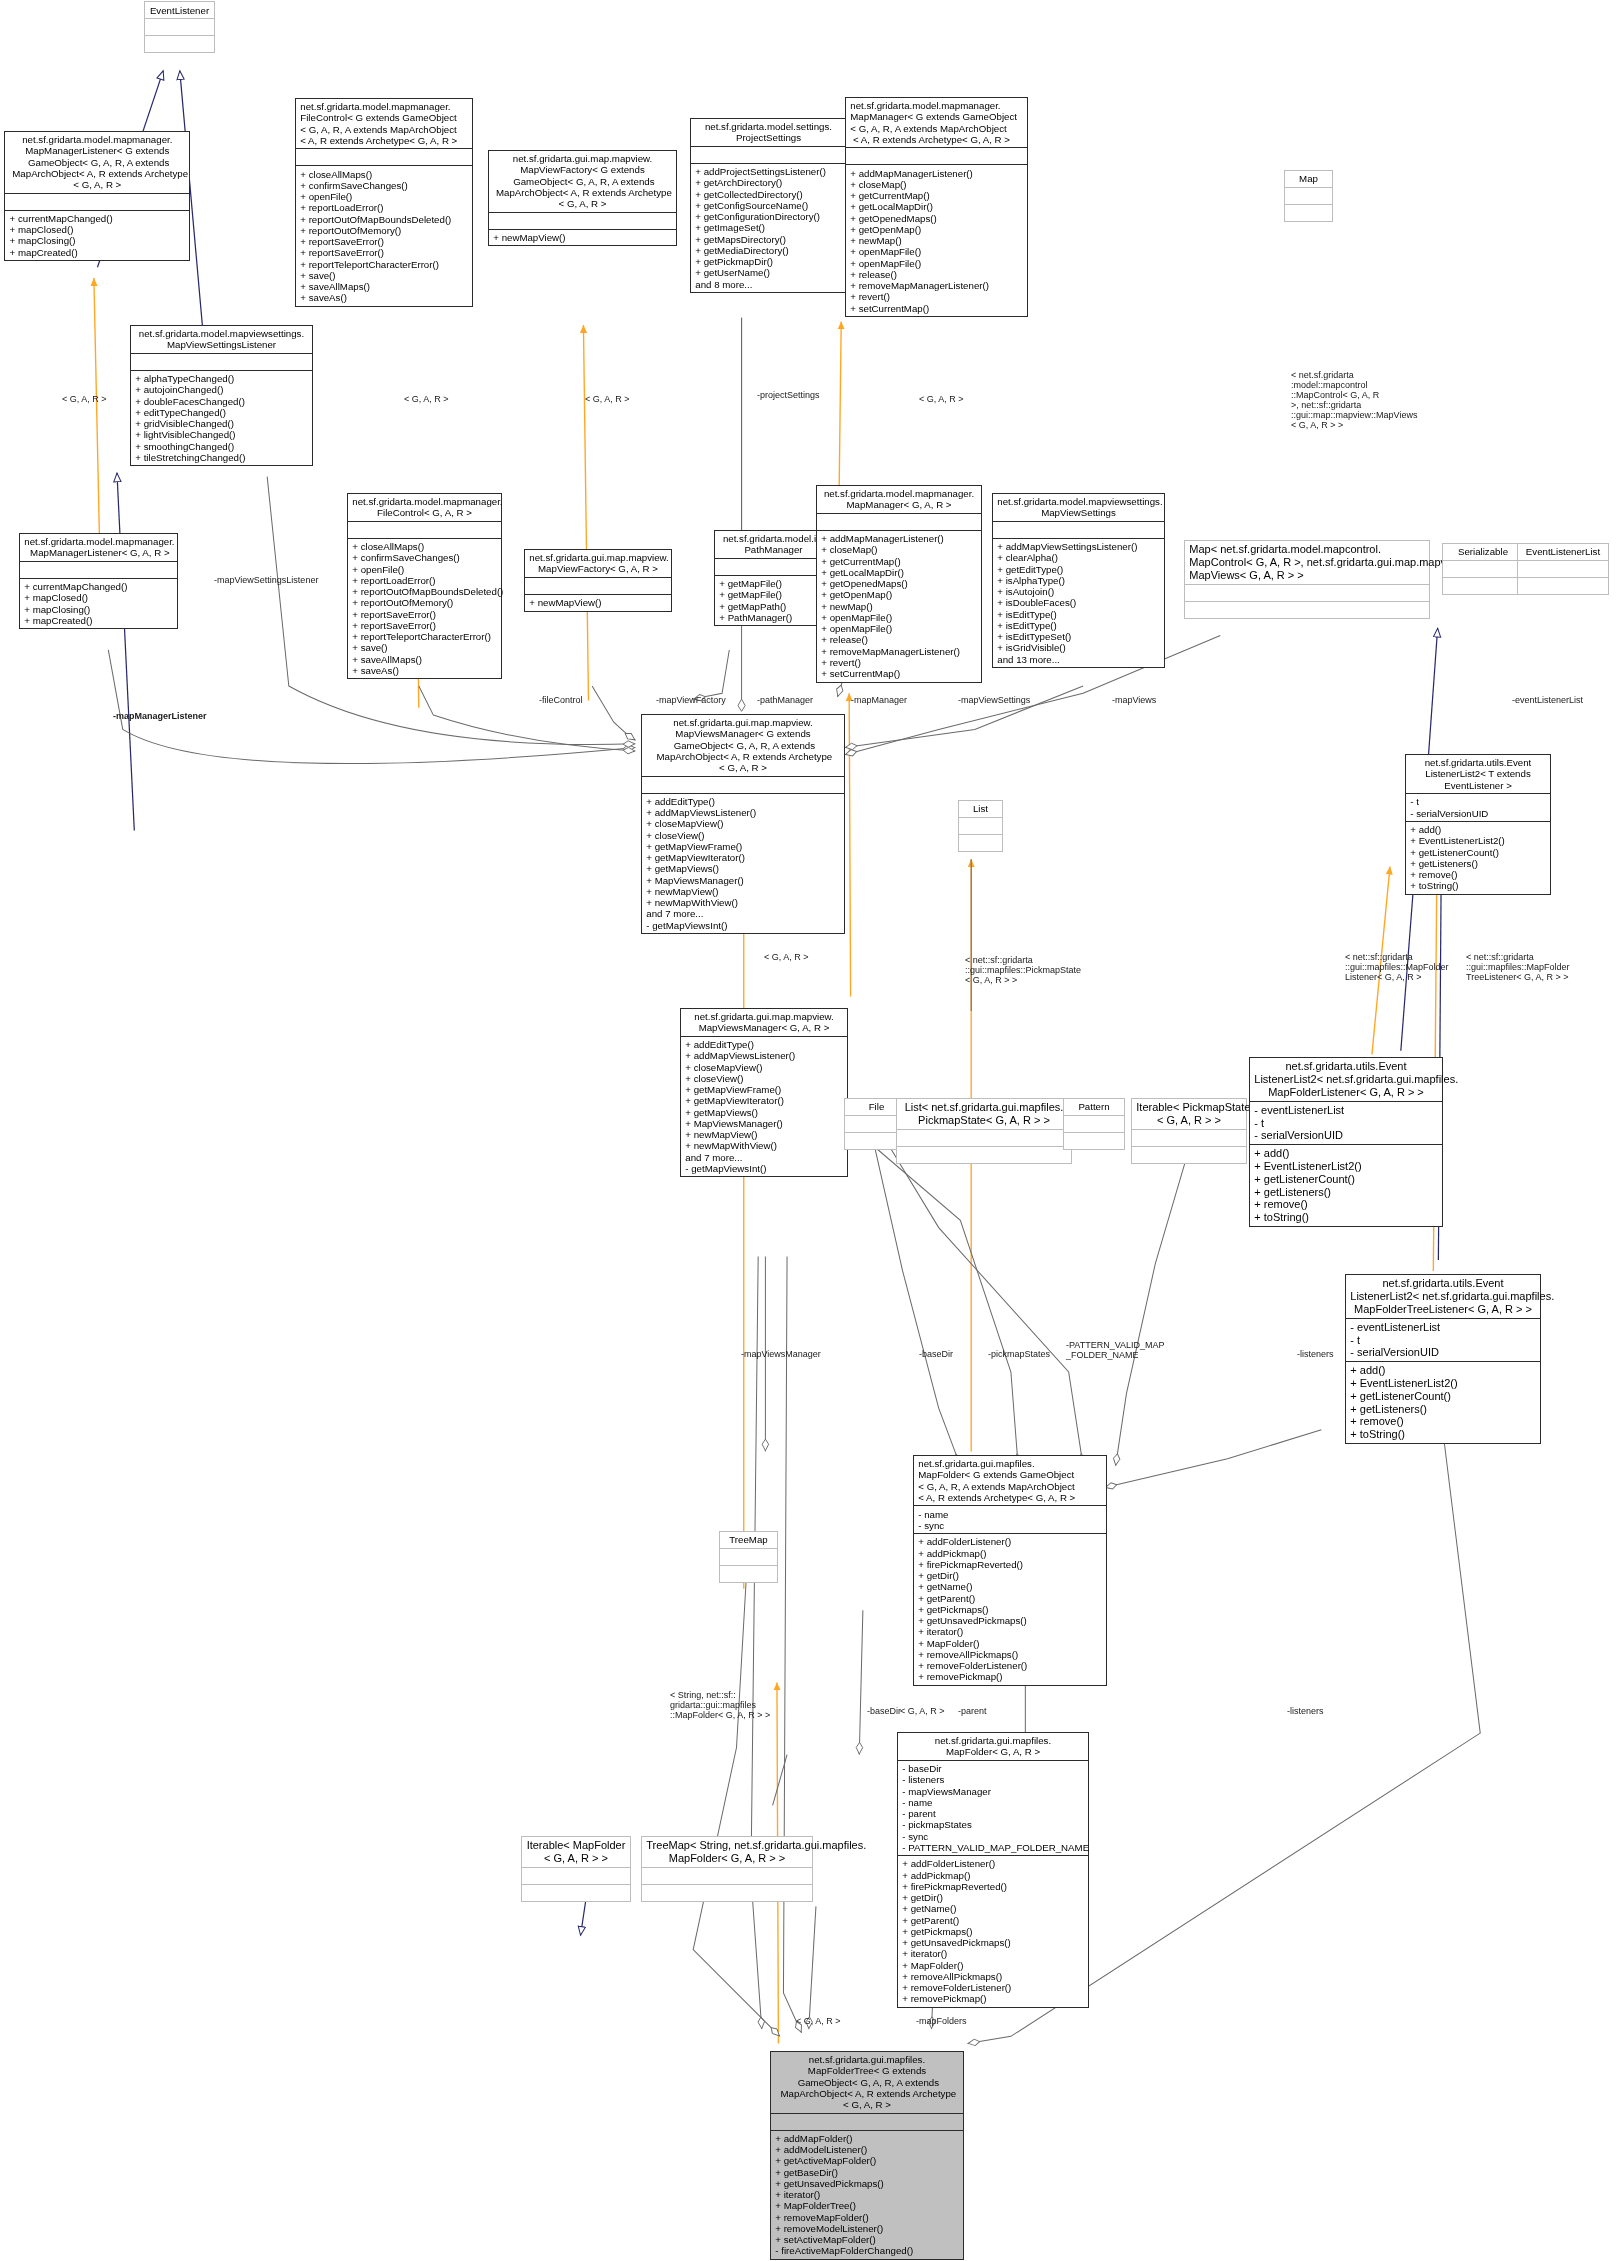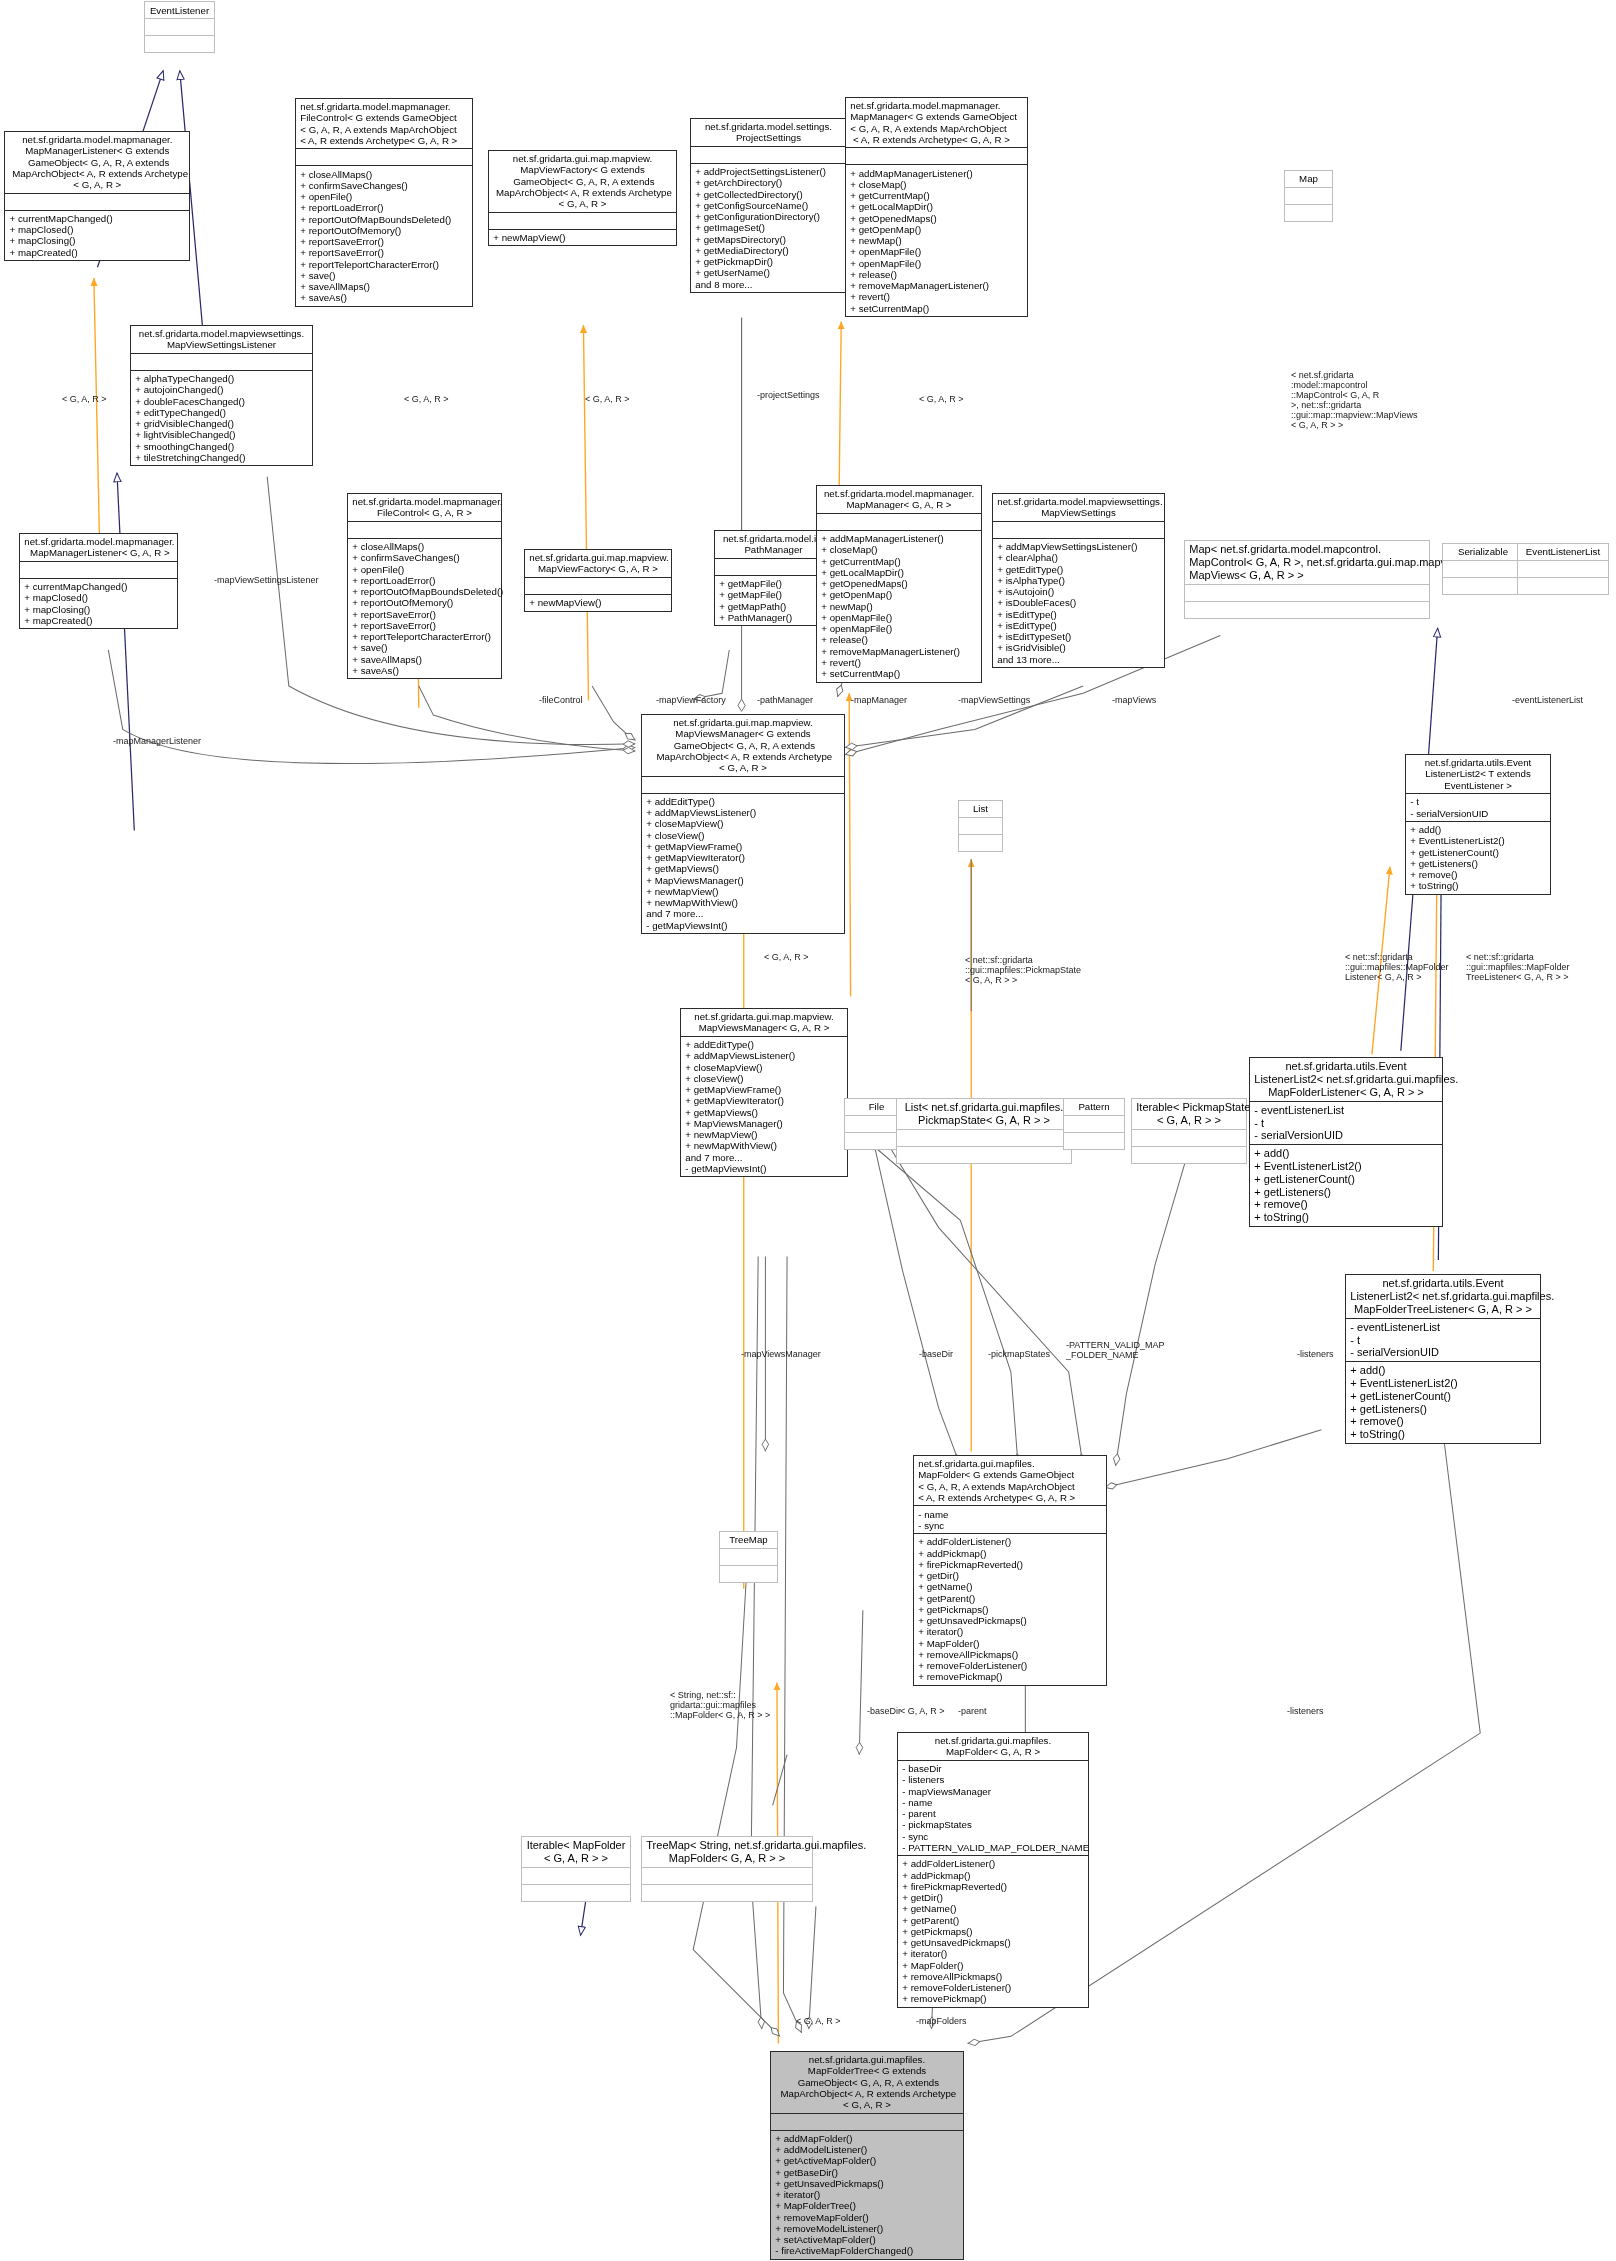--- a/index.html
+++ b/index.html
@@ -630,21 +630,21 @@
   </div>
 
   <div class="elabel" style="left:62px;top:394px;">&lt; G, A, R &gt;</div>
   <div class="elabel" style="left:404px;top:394px;">&lt; G, A, R &gt;</div>
   <div class="elabel" style="left:585px;top:394px;">&lt; G, A, R &gt;</div>
   <div class="elabel" style="left:919px;top:394px;">&lt; G, A, R &gt;</div>
   <div class="elabel" style="left:764px;top:952px;">&lt; G, A, R &gt;</div>
   <div class="elabel" style="left:900px;top:1706px;">&lt; G, A, R &gt;</div>
 
   <div class="elabel" style="left:757px;top:390px;">-projectSettings</div>
-  <div class="elabel" style="left:113px;top:736px;">-mapManagerListener</div>
+  <div class="elabel" style="left:113px;top:711px;font-weight:bold;">-mapManagerListener</div>
   <div class="elabel" style="left:214px;top:575px;">-mapViewSettingsListener</div>
   <div class="elabel" style="left:539px;top:695px;">-fileControl</div>
   <div class="elabel" style="left:656px;top:695px;">-mapViewFactory</div>
   <div class="elabel" style="left:757px;top:695px;">-pathManager</div>
   <div class="elabel" style="left:851px;top:695px;">-mapManager</div>
   <div class="elabel" style="left:958px;top:695px;">-mapViewSettings</div>
   <div class="elabel" style="left:1112px;top:695px;">-mapViews</div>
   <div class="elabel" style="left:1512px;top:695px;">-eventListenerList</div>
 
   <div class="elabel" style="left:1291px;top:370px;white-space:pre-wrap;width:144px;">&lt; net.sf.gridarta

